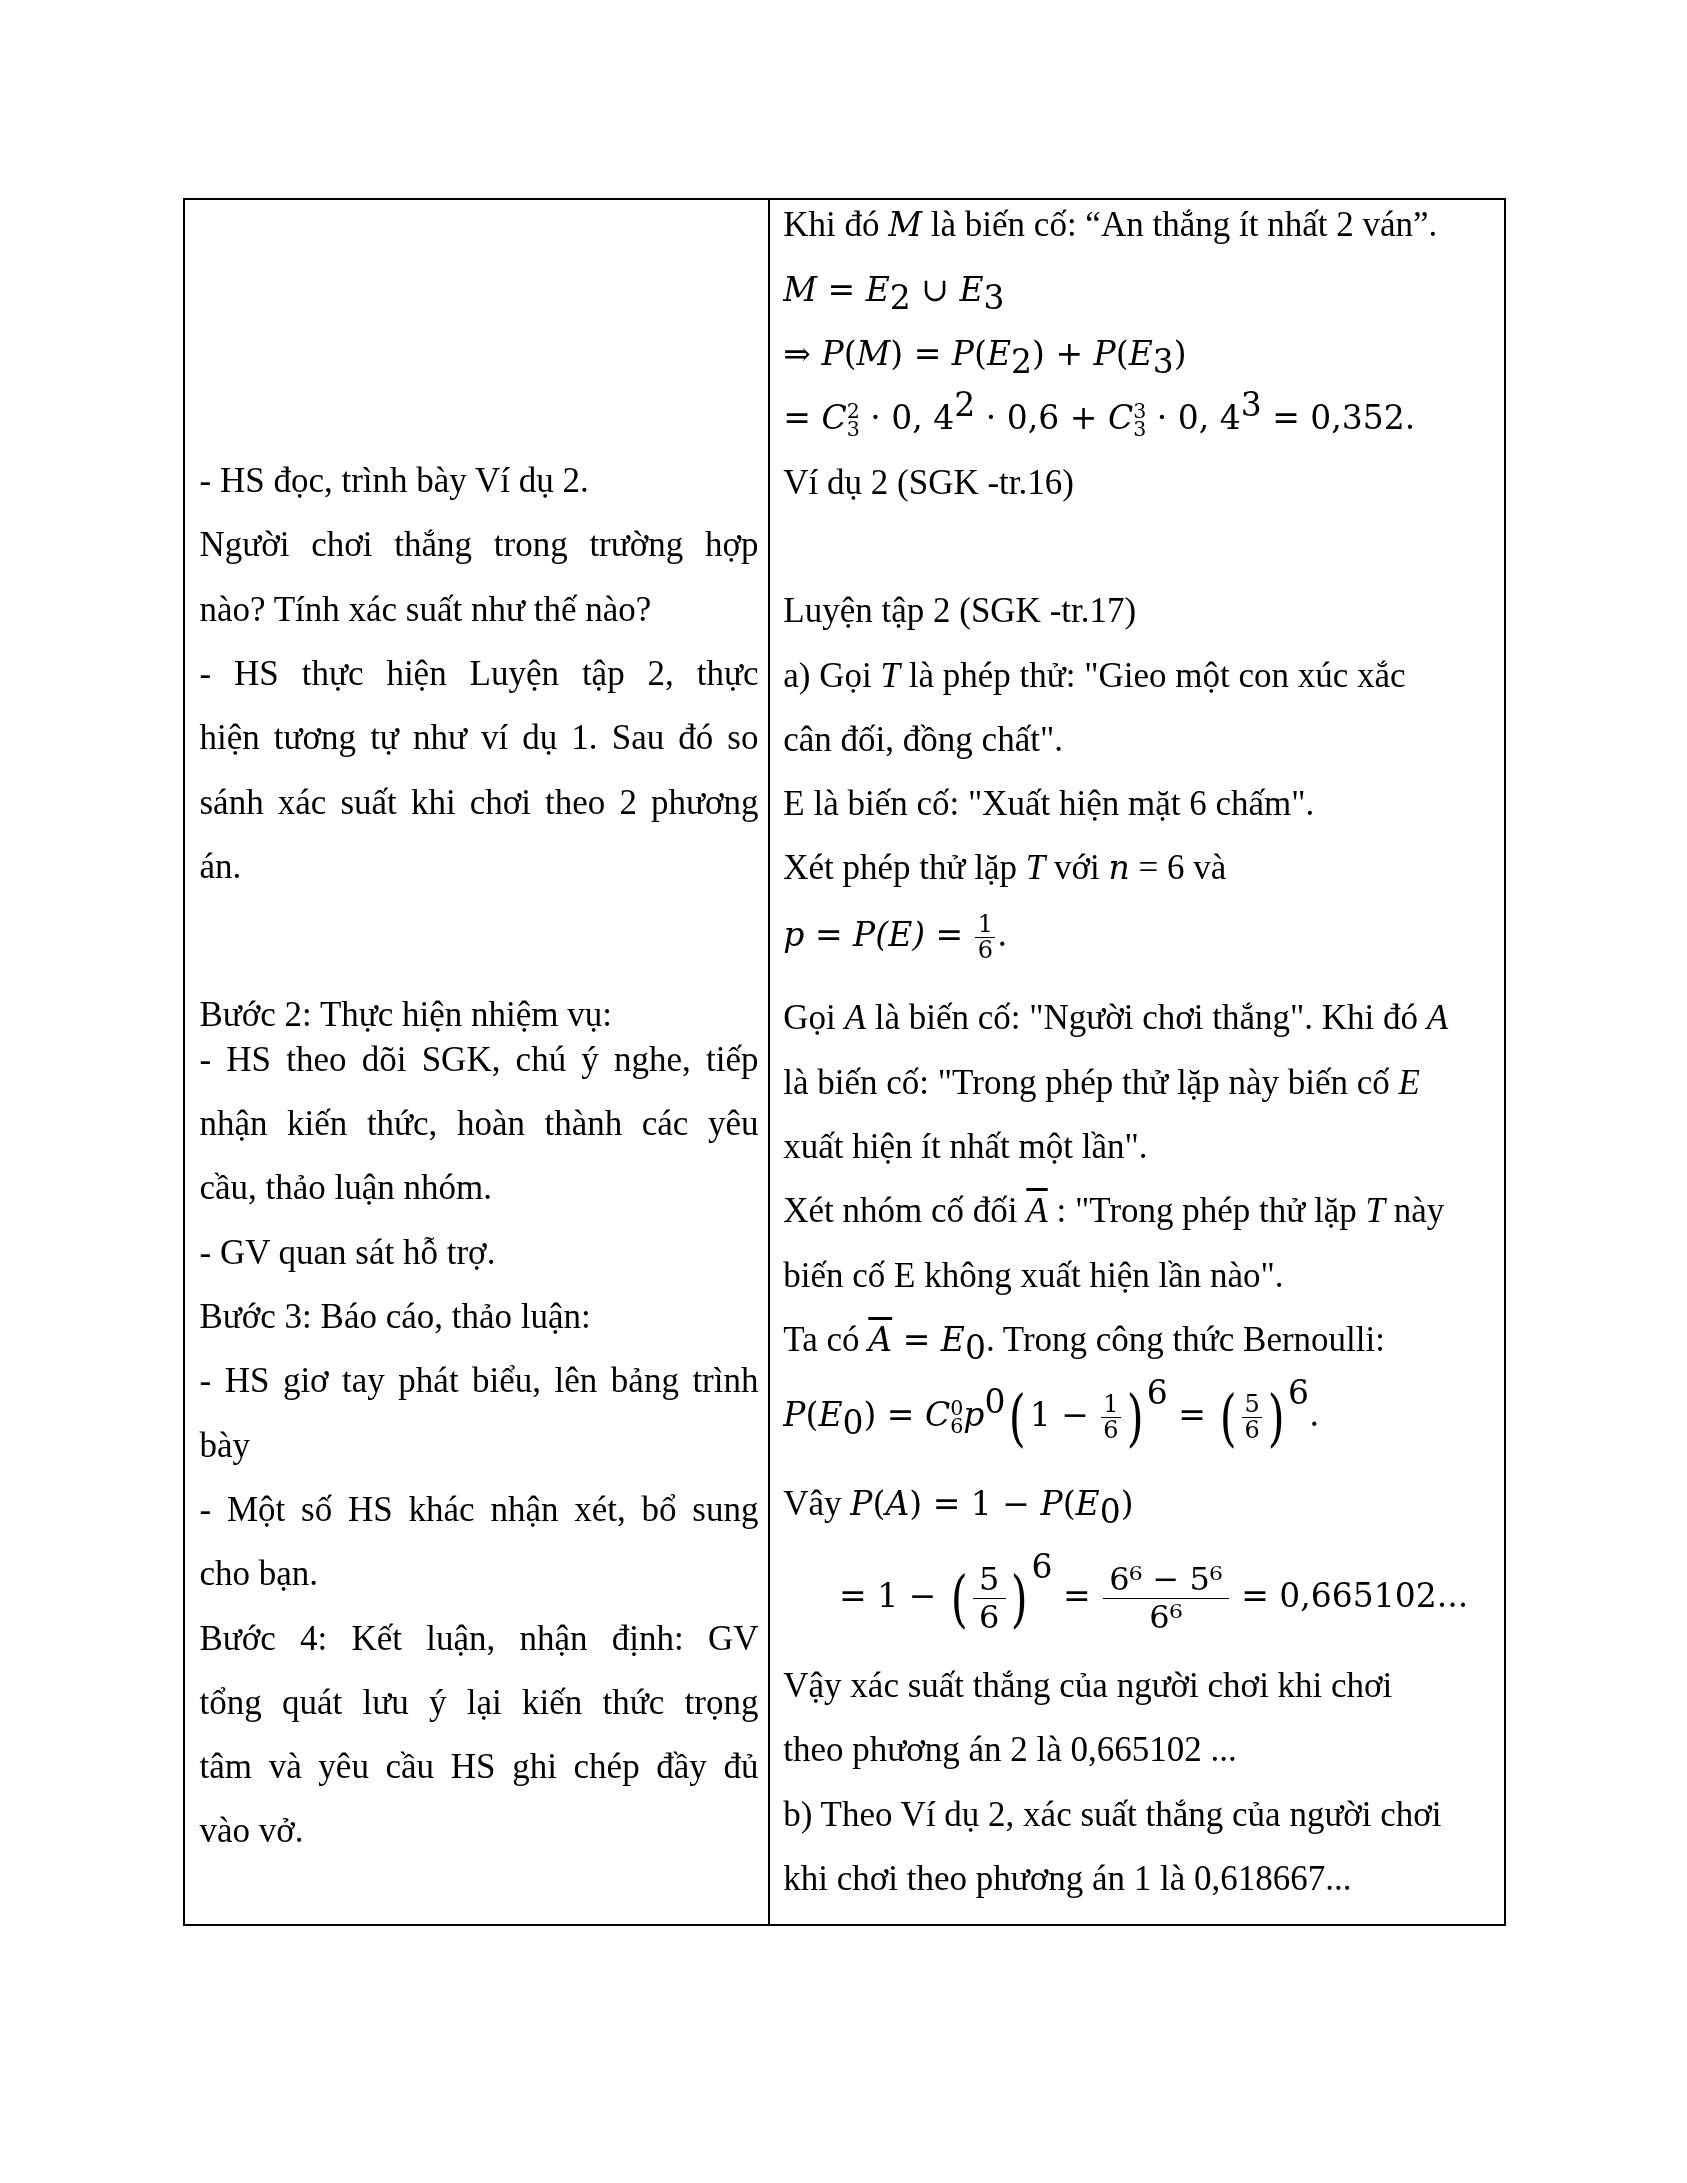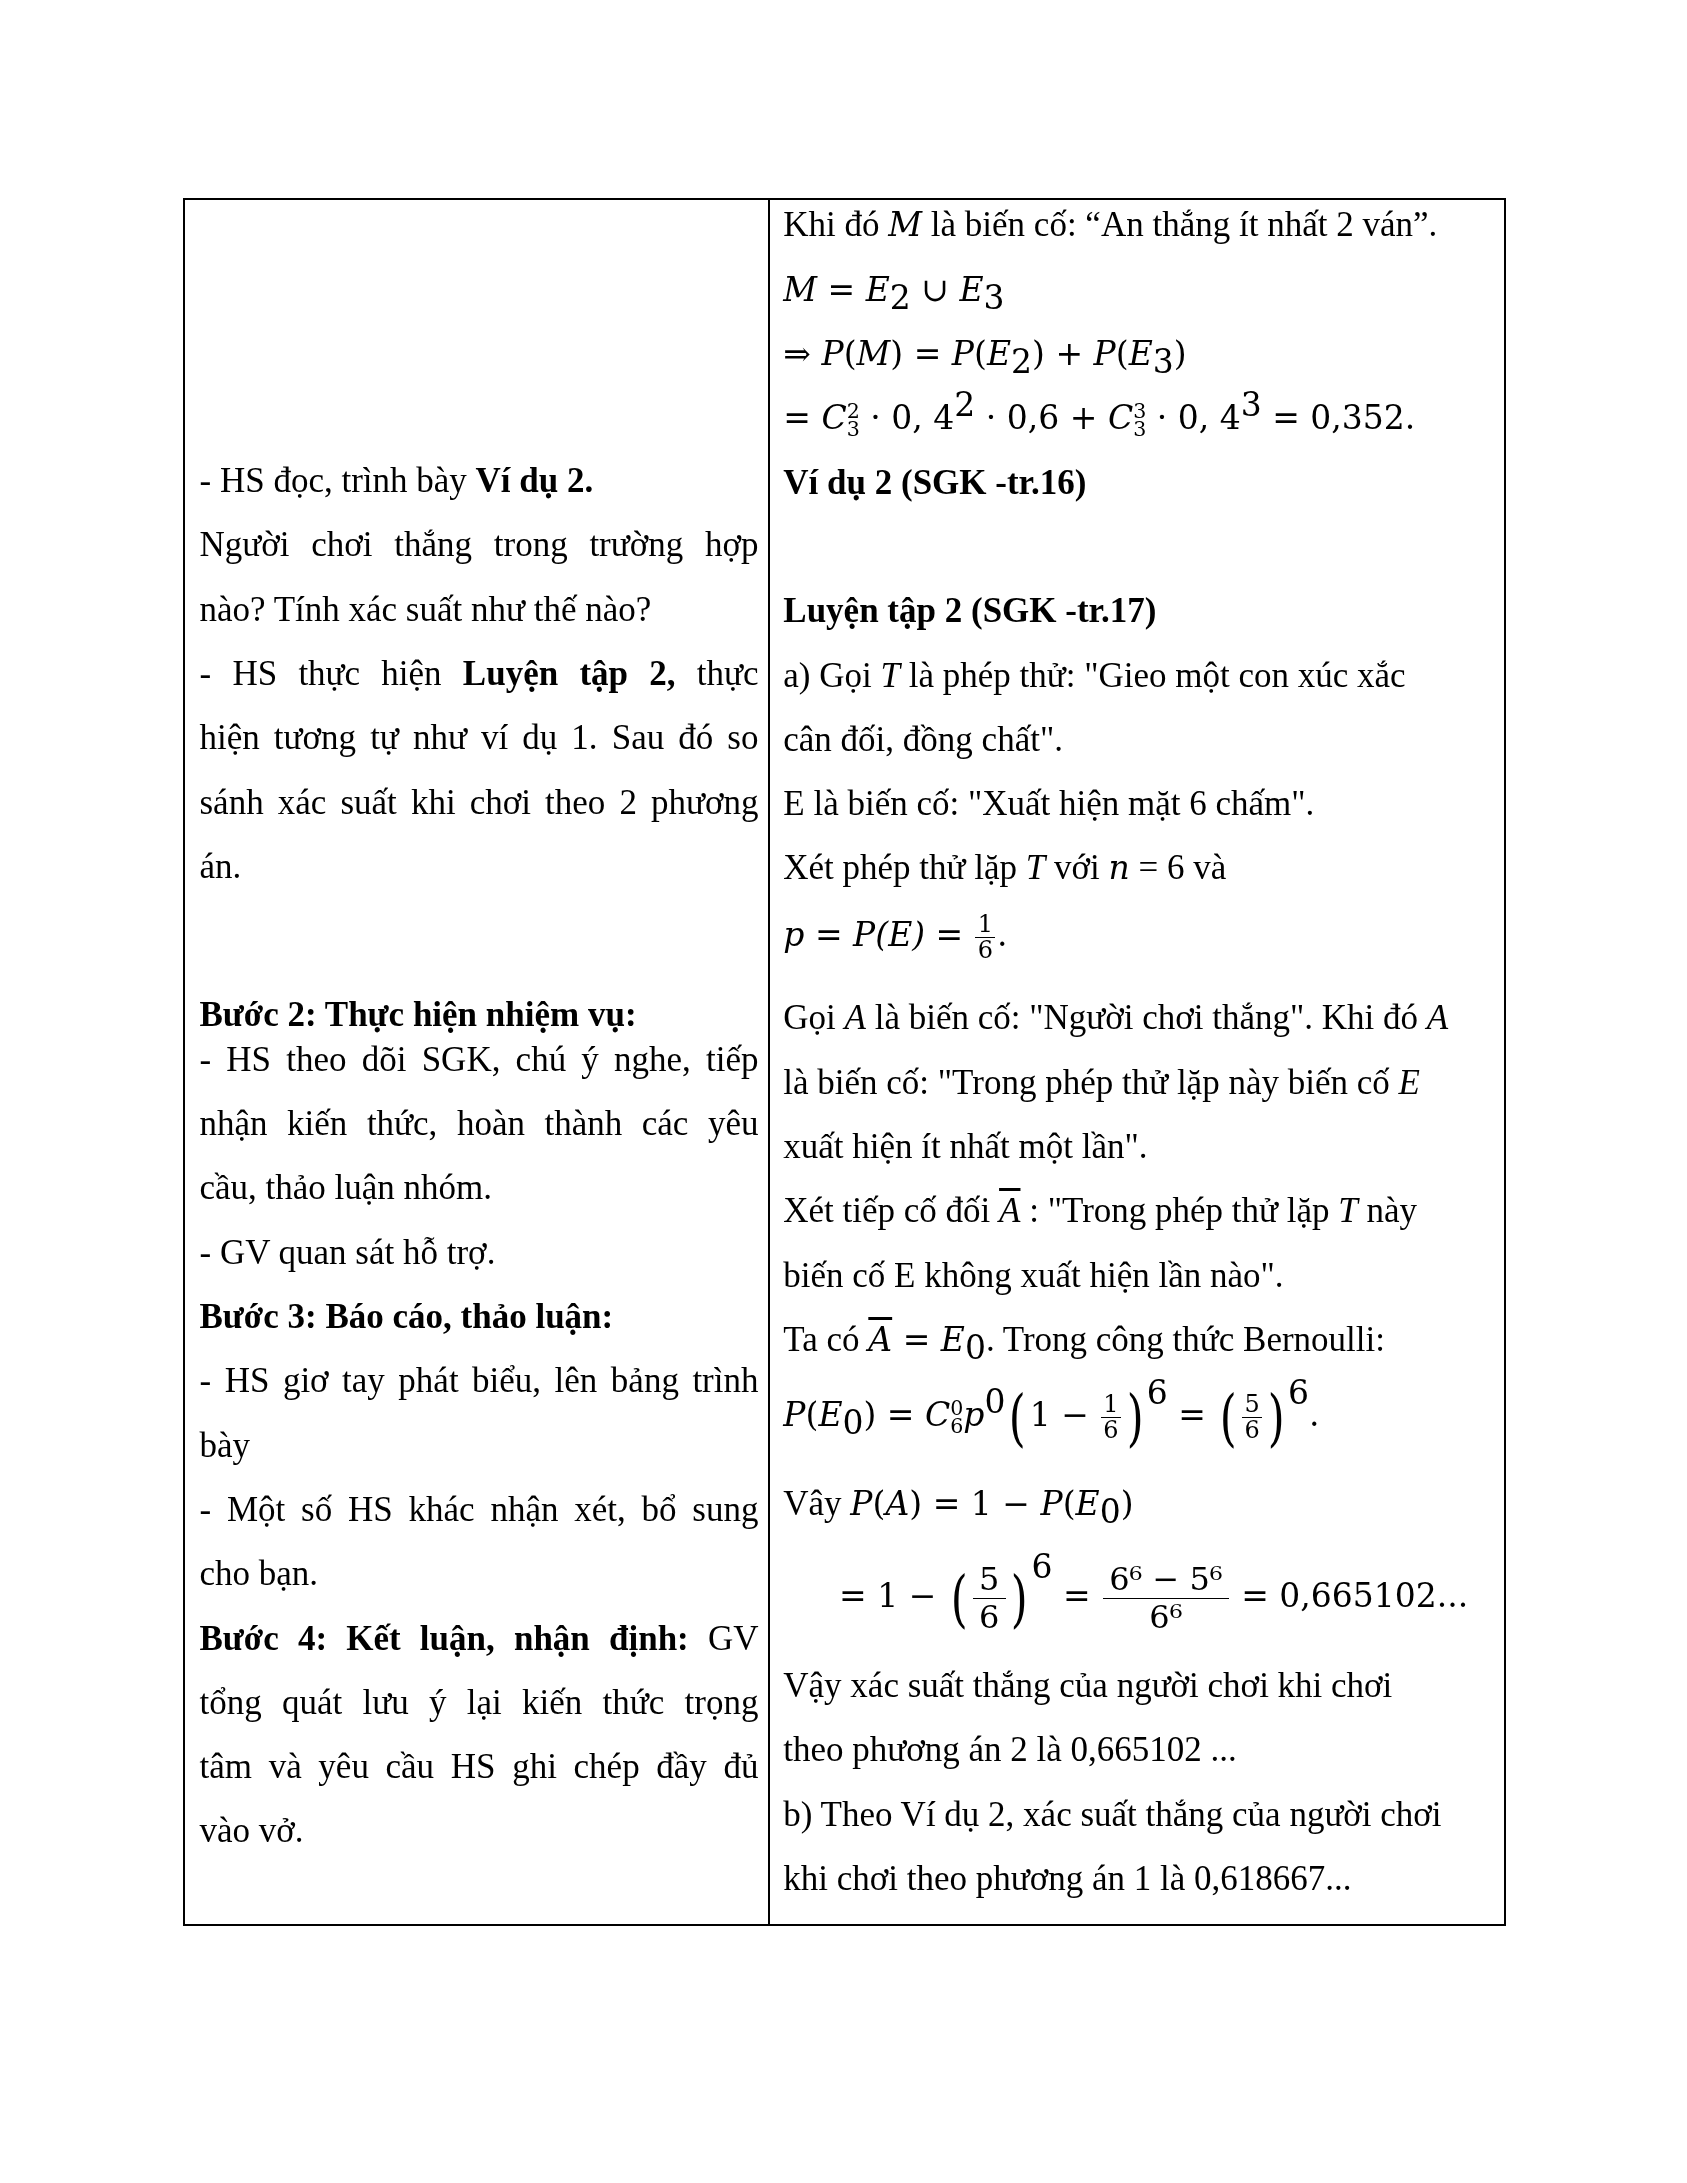--- a/index.html
+++ b/index.html
@@ -8,21 +8,21 @@
   .table { position: absolute; left: 183px; top: 198px; width: 1323px; height: 1728px;
            border: 2.4px solid #000; box-sizing: border-box; }
   .divider { position: absolute; left: 768px; top: 198px; width: 1.6px; height: 1728px; background: #000; }
   .cell { position: absolute; top: 198px; box-sizing: border-box; }
   .cell-left { left: 186px; width: 582px; padding: 0 9.5px 0 13.5px; }
   .cell-right { left: 769px; width: 735px; padding: 0 9.5px 0 14.3px; }
   .line { position: absolute; font-size: 35px; line-height: 41px; white-space: nowrap; }
   .cell-left .line { left: 13.5px; right: 9.5px; }
   .cell-right .line { left: 14.3px; }
   .just { text-align: justify; text-align-last: justify; white-space: normal; }
-  b { font-weight: bold; }
+  b { font-weight: normal; }
   .m { font-family: "DejaVu Serif", serif; font-style: italic; font-size: 33px; }
   .mn { font-family: "DejaVu Serif", serif; font-style: normal; font-size: 33px; }
   sub, sup { font-size: 20.6px; line-height: 0; }
   .frac { display: inline-flex; flex-direction: column; align-items: center; vertical-align: middle; margin: 0 1.6px; }
   .frac .num, .frac .den { font-family: "DejaVu Serif", serif; font-size: 24px; line-height: 25.4px; padding: 0 2.4px; }
   .frac .num { border-bottom: 1.6px solid #000; }
   .frac.big .num, .frac.big .den { font-size: 32px; line-height: 37px; padding: 0 6.4px; }
   .paren { font-family: "DejaVu Serif", serif; font-size: 62px; line-height: 48px; vertical-align: middle; display: inline-block; transform: scaleX(0.7); }
   .paren-wrap { white-space: nowrap; }
   .bar { text-decoration: overline; }
@@ -106,21 +106,21 @@
       </span><span class="mn">.</span>
   </div>
   <div class="line" style="top:799px">
     <span>Gọi </span><i>A</i><span> là biến cố: "Người chơi thắng". Khi đó </span><i>A</i>
   </div>
   <div class="line" style="top:864px">
     <span>là biến cố: "Trong phép thử lặp này biến cố </span><i>E</i>
   </div>
   <div class="line" style="top:928px">xuất hiện ít nhất một lần".</div>
   <div class="line" style="top:992px">
-    <span>Xét tiếp cố đối </span><i class="bar">A</i><span> : "Trong phép thử lặp </span><i>T</i><span> này</span>
+    <span>Xét nhóm cố đối </span><i class="bar">A</i><span> : "Trong phép thử lặp </span><i>T</i><span> này</span>
   </div>
   <div class="line" style="top:1057px">biến cố E không xuất hiện lần nào".</div>
   <div class="line" style="top:1121px">
     <span>Ta có </span><span class="m bar">A</span><span class="mn"> = </span><span class="m">E</span><sub class="mn">0</sub><span>. Trong công thức Bernoulli:</span>
   </div>
 
   <div class="line" style="top:1181px;line-height:71px">
     <span class="m">P</span><span class="mn">(</span><span class="m">E</span><sub class="mn">0</sub><span class="mn">) = </span><span class="m">C</span><span style="display:inline-flex;flex-direction:column;vertical-align:middle;line-height:17.5px;font-size:20.6px" class="mn">
         <span>0</span>
         <span>6</span>

